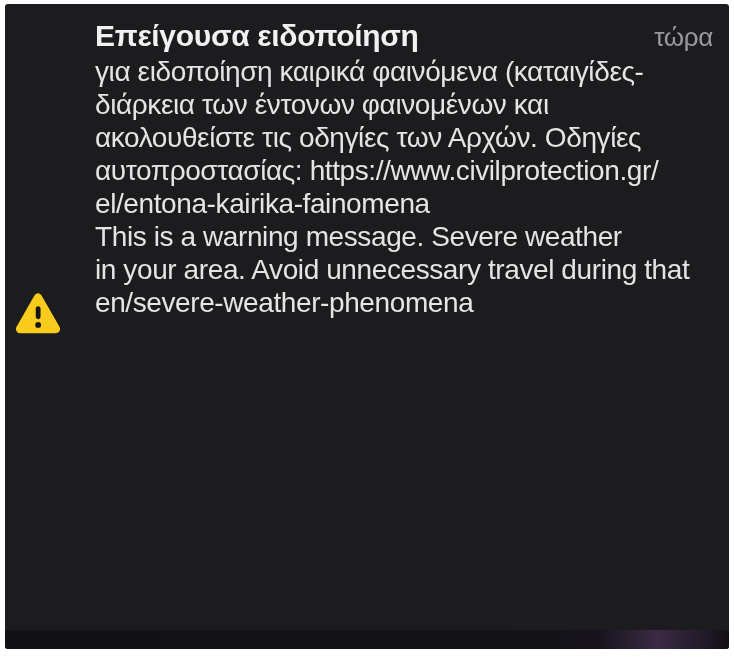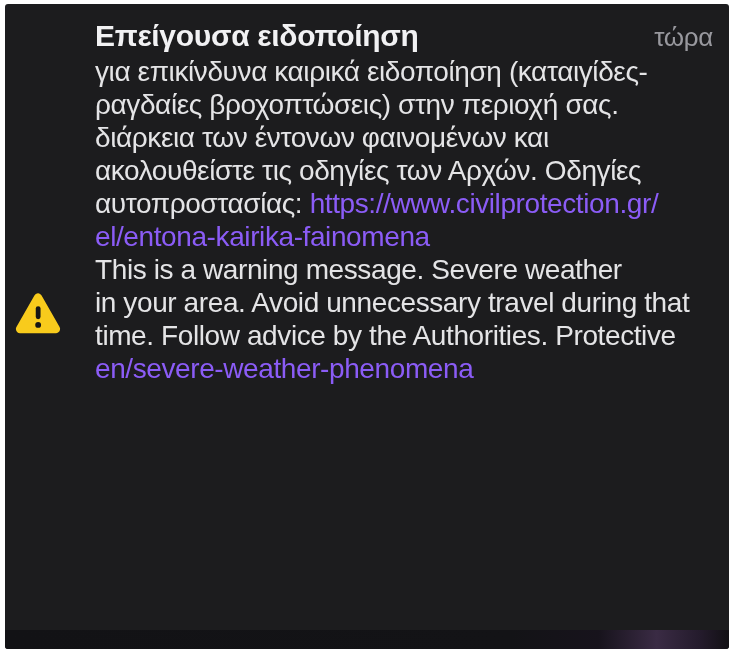--- a/index.html
+++ b/index.html
@@ -51,21 +51,21 @@
     margin-left: 37px;
   }
   .paragraph {
     font-size: 28px;
     line-height: 33px;
     color: #e4e4e6;
     letter-spacing: -0.4px;
   }
   .paragraph .line { white-space: nowrap; }
   .paragraph .seg-link {
-    color: #8b5cf6;
+    color: #e5e5e5;
     cursor: pointer;
   }
   .paragraph-english { }
   .warning-icon-box {
     position: absolute;
     left: 9px; top: 285px;
     width: 48px; height: 50px;
   }
   .warning-icon-box svg { display: block; width: 100%; height: 100%; }
 </style>
@@ -75,32 +75,30 @@
 <div class="panel">
 
   <div class="content">
 
     <div class="header-row">
       <div class="title">Επείγουσα ειδοποίηση</div>
       <div class="timestamp">τώρα</div>
     </div>
 
     <div class="paragraph paragraph-greek">
-        <div class="line"><span class="seg-text">για επικίνδυνα καιρικά ειδοποίηση (καταιγίδες-</span></div>
-        <div class="line"><span class="seg-text">ραγδαίες βροχοπτώσεις) στην περιοχή σας.</span></div>
+        <div class="line"><span class="seg-text">για ειδοποίηση καιρικά φαινόμενα (καταιγίδες-</span></div>
         <div class="line"><span class="seg-text">διάρκεια των έντονων φαινομένων και</span></div>
         <div class="line"><span class="seg-text">ακολουθείστε τις οδηγίες των Αρχών. Οδηγίες</span></div>
         <div class="line"><span class="seg-text">αυτοπροστασίας: </span><span class="seg-link">https://www.civilprotection.gr/</span></div>
         <div class="line"><span class="seg-link">el/entona-kairika-fainomena</span></div>
       </div>
 
     <div class="paragraph paragraph-english">
         <div class="line"><span class="seg-text">This is a warning message. Severe weather</span></div>
         <div class="line"><span class="seg-text">in your area. Avoid unnecessary travel during that</span></div>
-        <div class="line"><span class="seg-text">time. Follow advice by the Authorities. Protective</span></div>
         <div class="line"><span class="seg-link">en/severe-weather-phenomena</span></div>
       </div>
 
   </div>
 
   <div class="warning-icon-box">
     <svg viewBox="0 0 64 60" xmlns="http://www.w3.org/2000/svg" aria-hidden="true">
       <path d="M32 8 L56 50 H8 Z" fill="#f8cb1c" stroke="#f8cb1c" stroke-width="11" stroke-linejoin="round"></path>
       <rect x="29" y="19.5" width="6.4" height="17.5" rx="3.2" fill="#151515"></rect>
       <circle cx="32.2" cy="44.5" r="3.9" fill="#151515"></circle>

